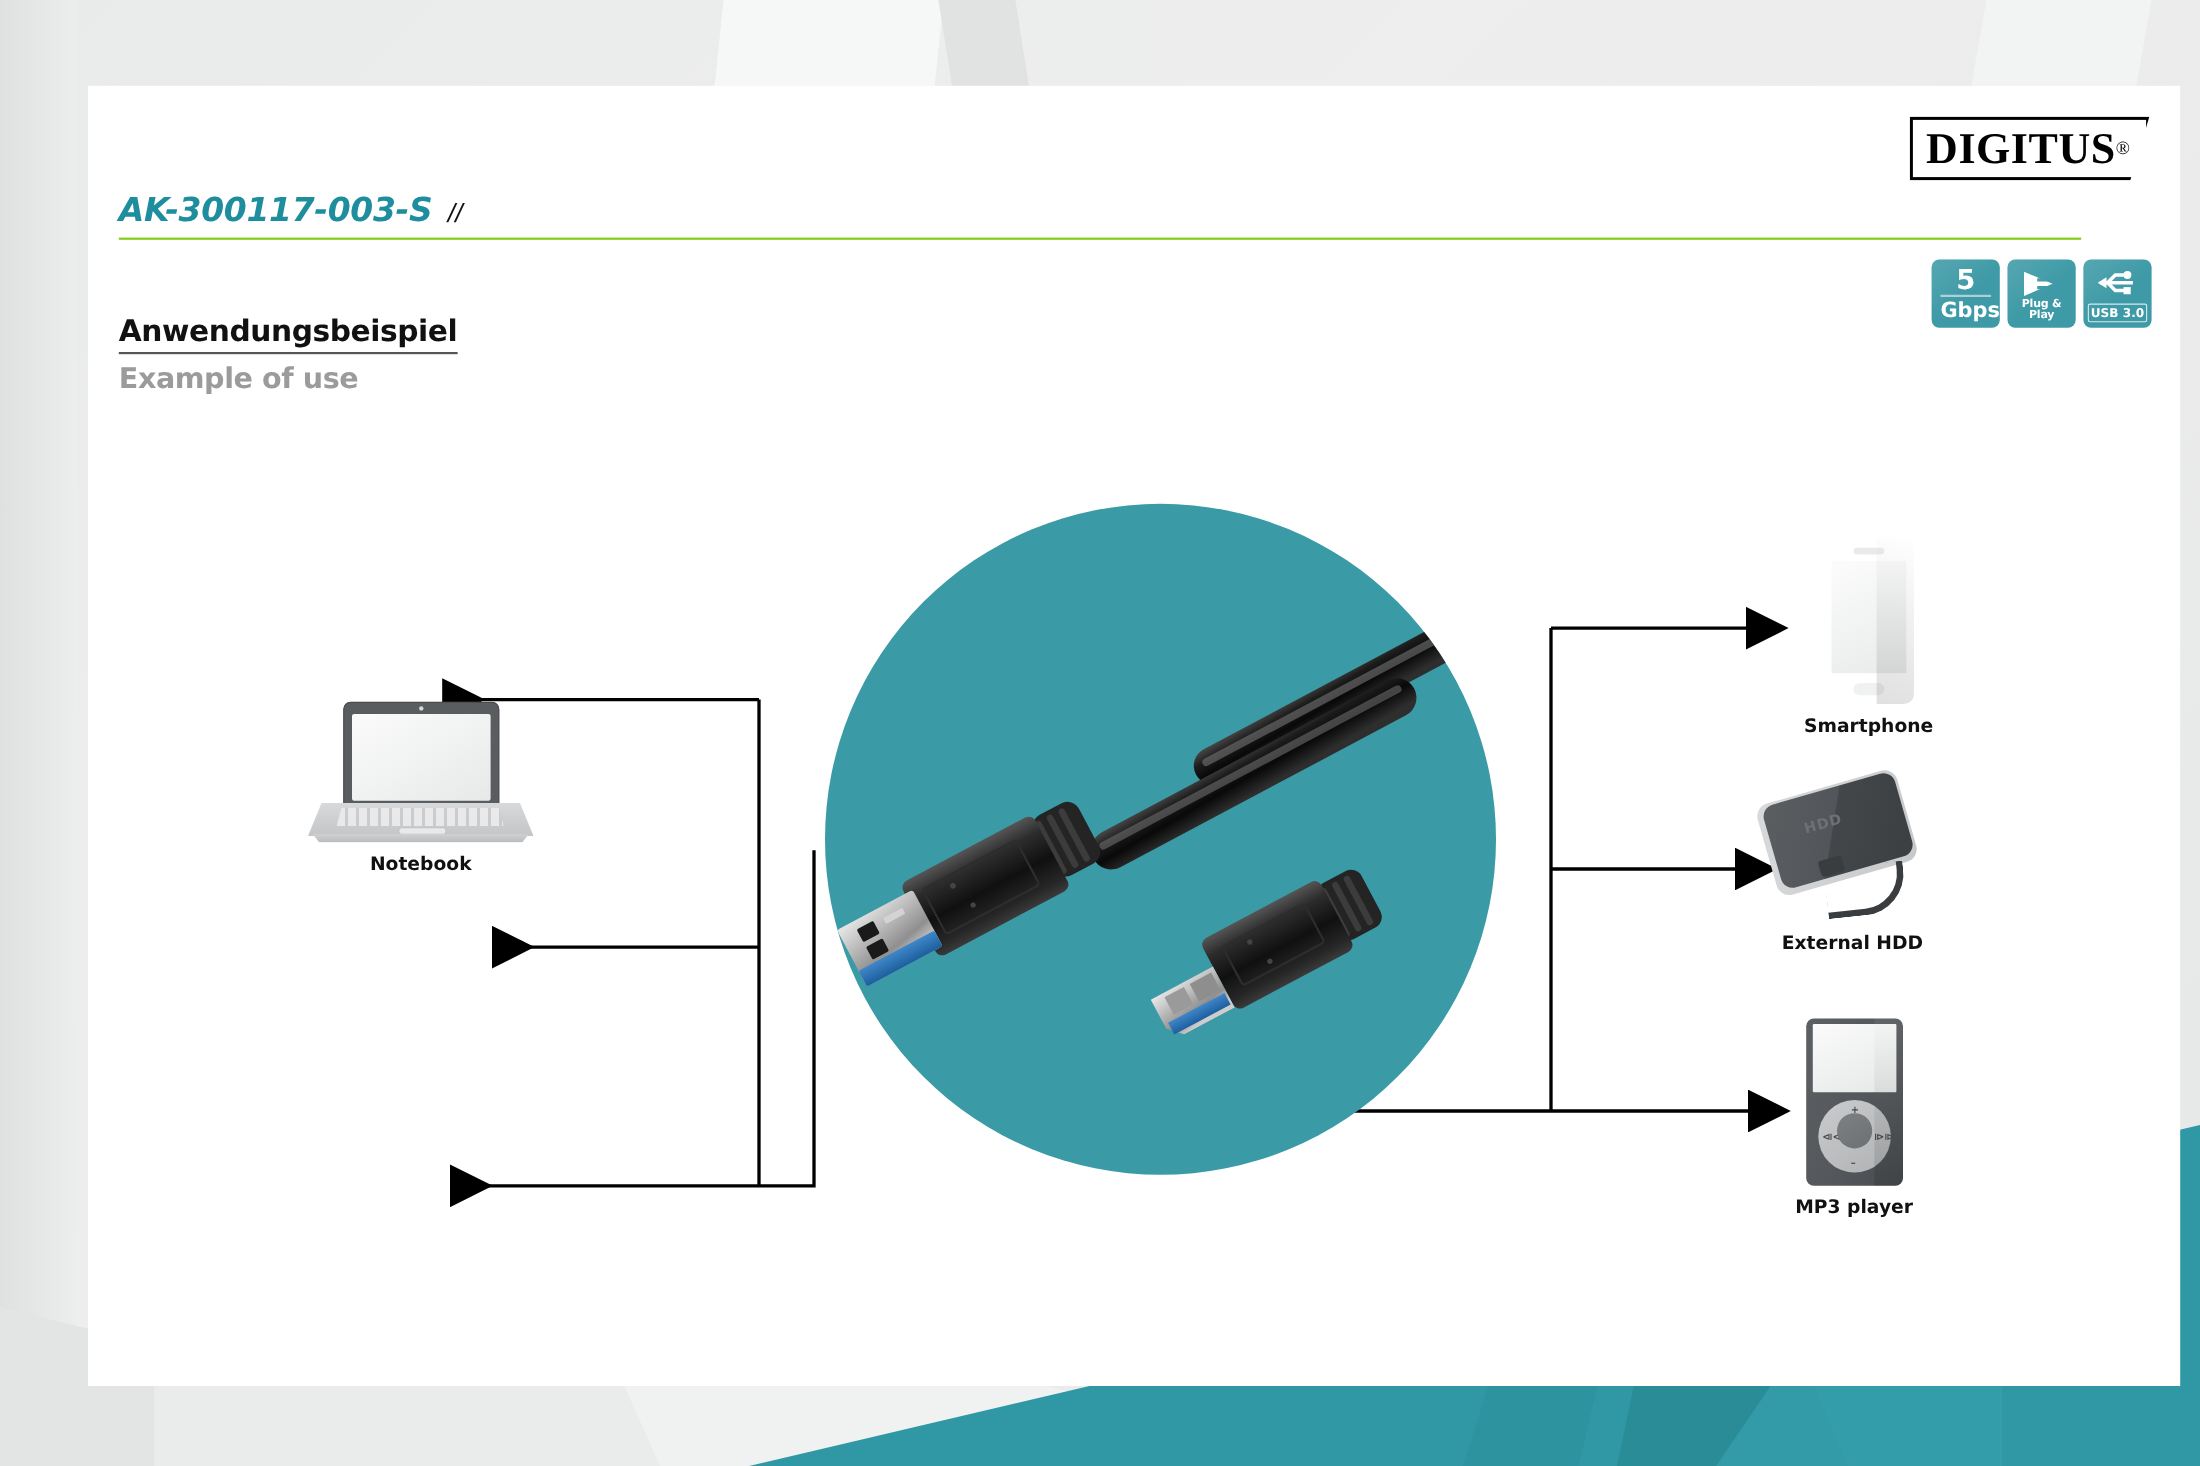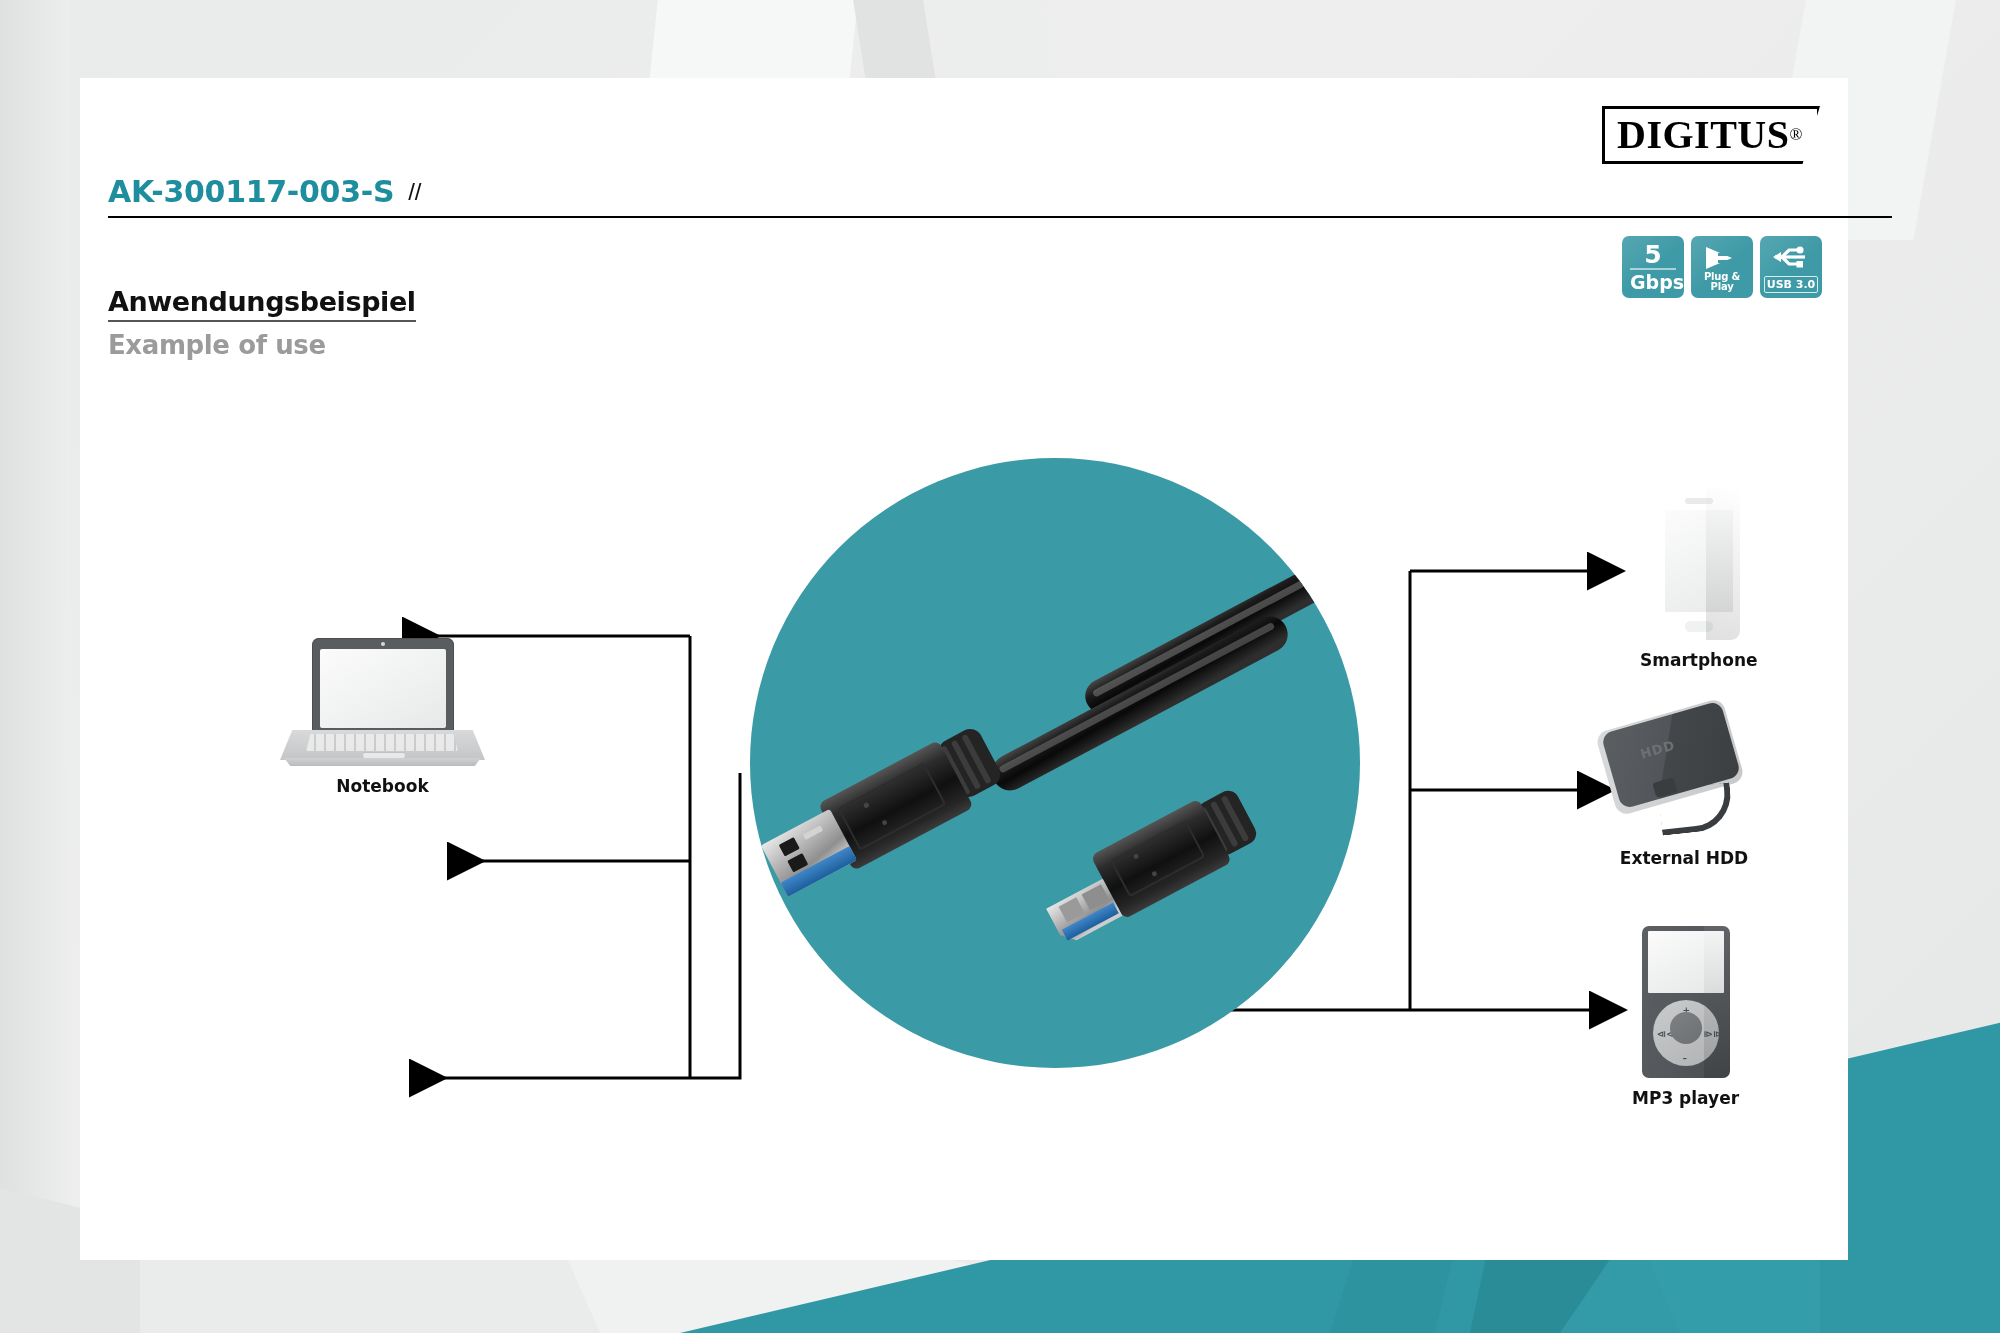--- a/index.html
+++ b/index.html
@@ -90,21 +90,21 @@
     right: 180px; bottom: 0; width: 260px; height: 230px;
     background: #35a0ac;
     clip-path: polygon(60% 0%, 100% 0%, 100% 100%, 0% 100%);
     opacity: .75;
   }
 
   
   #card {
     position: absolute;
     left: 80px; top: 78px;
-    width: 1768px; height: 1182px;
+    width: 1902px; height: 1182px;
     background: #ffffff;
     z-index: 5;
   }
 
   
   #logo {
     position: absolute;
     right: 28px; top: 28px;
     width: 218px; height: 58px;
     border: 3px solid #000;
@@ -131,23 +131,24 @@
     font-family: "Liberation Serif", serif;
     font-size: 17px;
     vertical-align: super;
     color: #000;
   }
 
   #title-row {
     position: absolute;
     left: 28px; top: 96px;
     width: 1784px;
-    display: flex; align-items: center;
-    border-bottom: 2px solid #000000;
+    display: flex; align-items: flex-end;
+    border-bottom: 2px solid #84cc16;
     padding-bottom: 7px;
+    font-style: italic;
   }
   #sku {
     font-size: 30px; font-weight: 700;
     color: #1e8e9e;
     letter-spacing: -0.3px;
     font-family: "DejaVu Sans", sans-serif;
   }
   #sep {
     font-size: 24px; color: #111;
     margin: 0 12px 0 14px;

